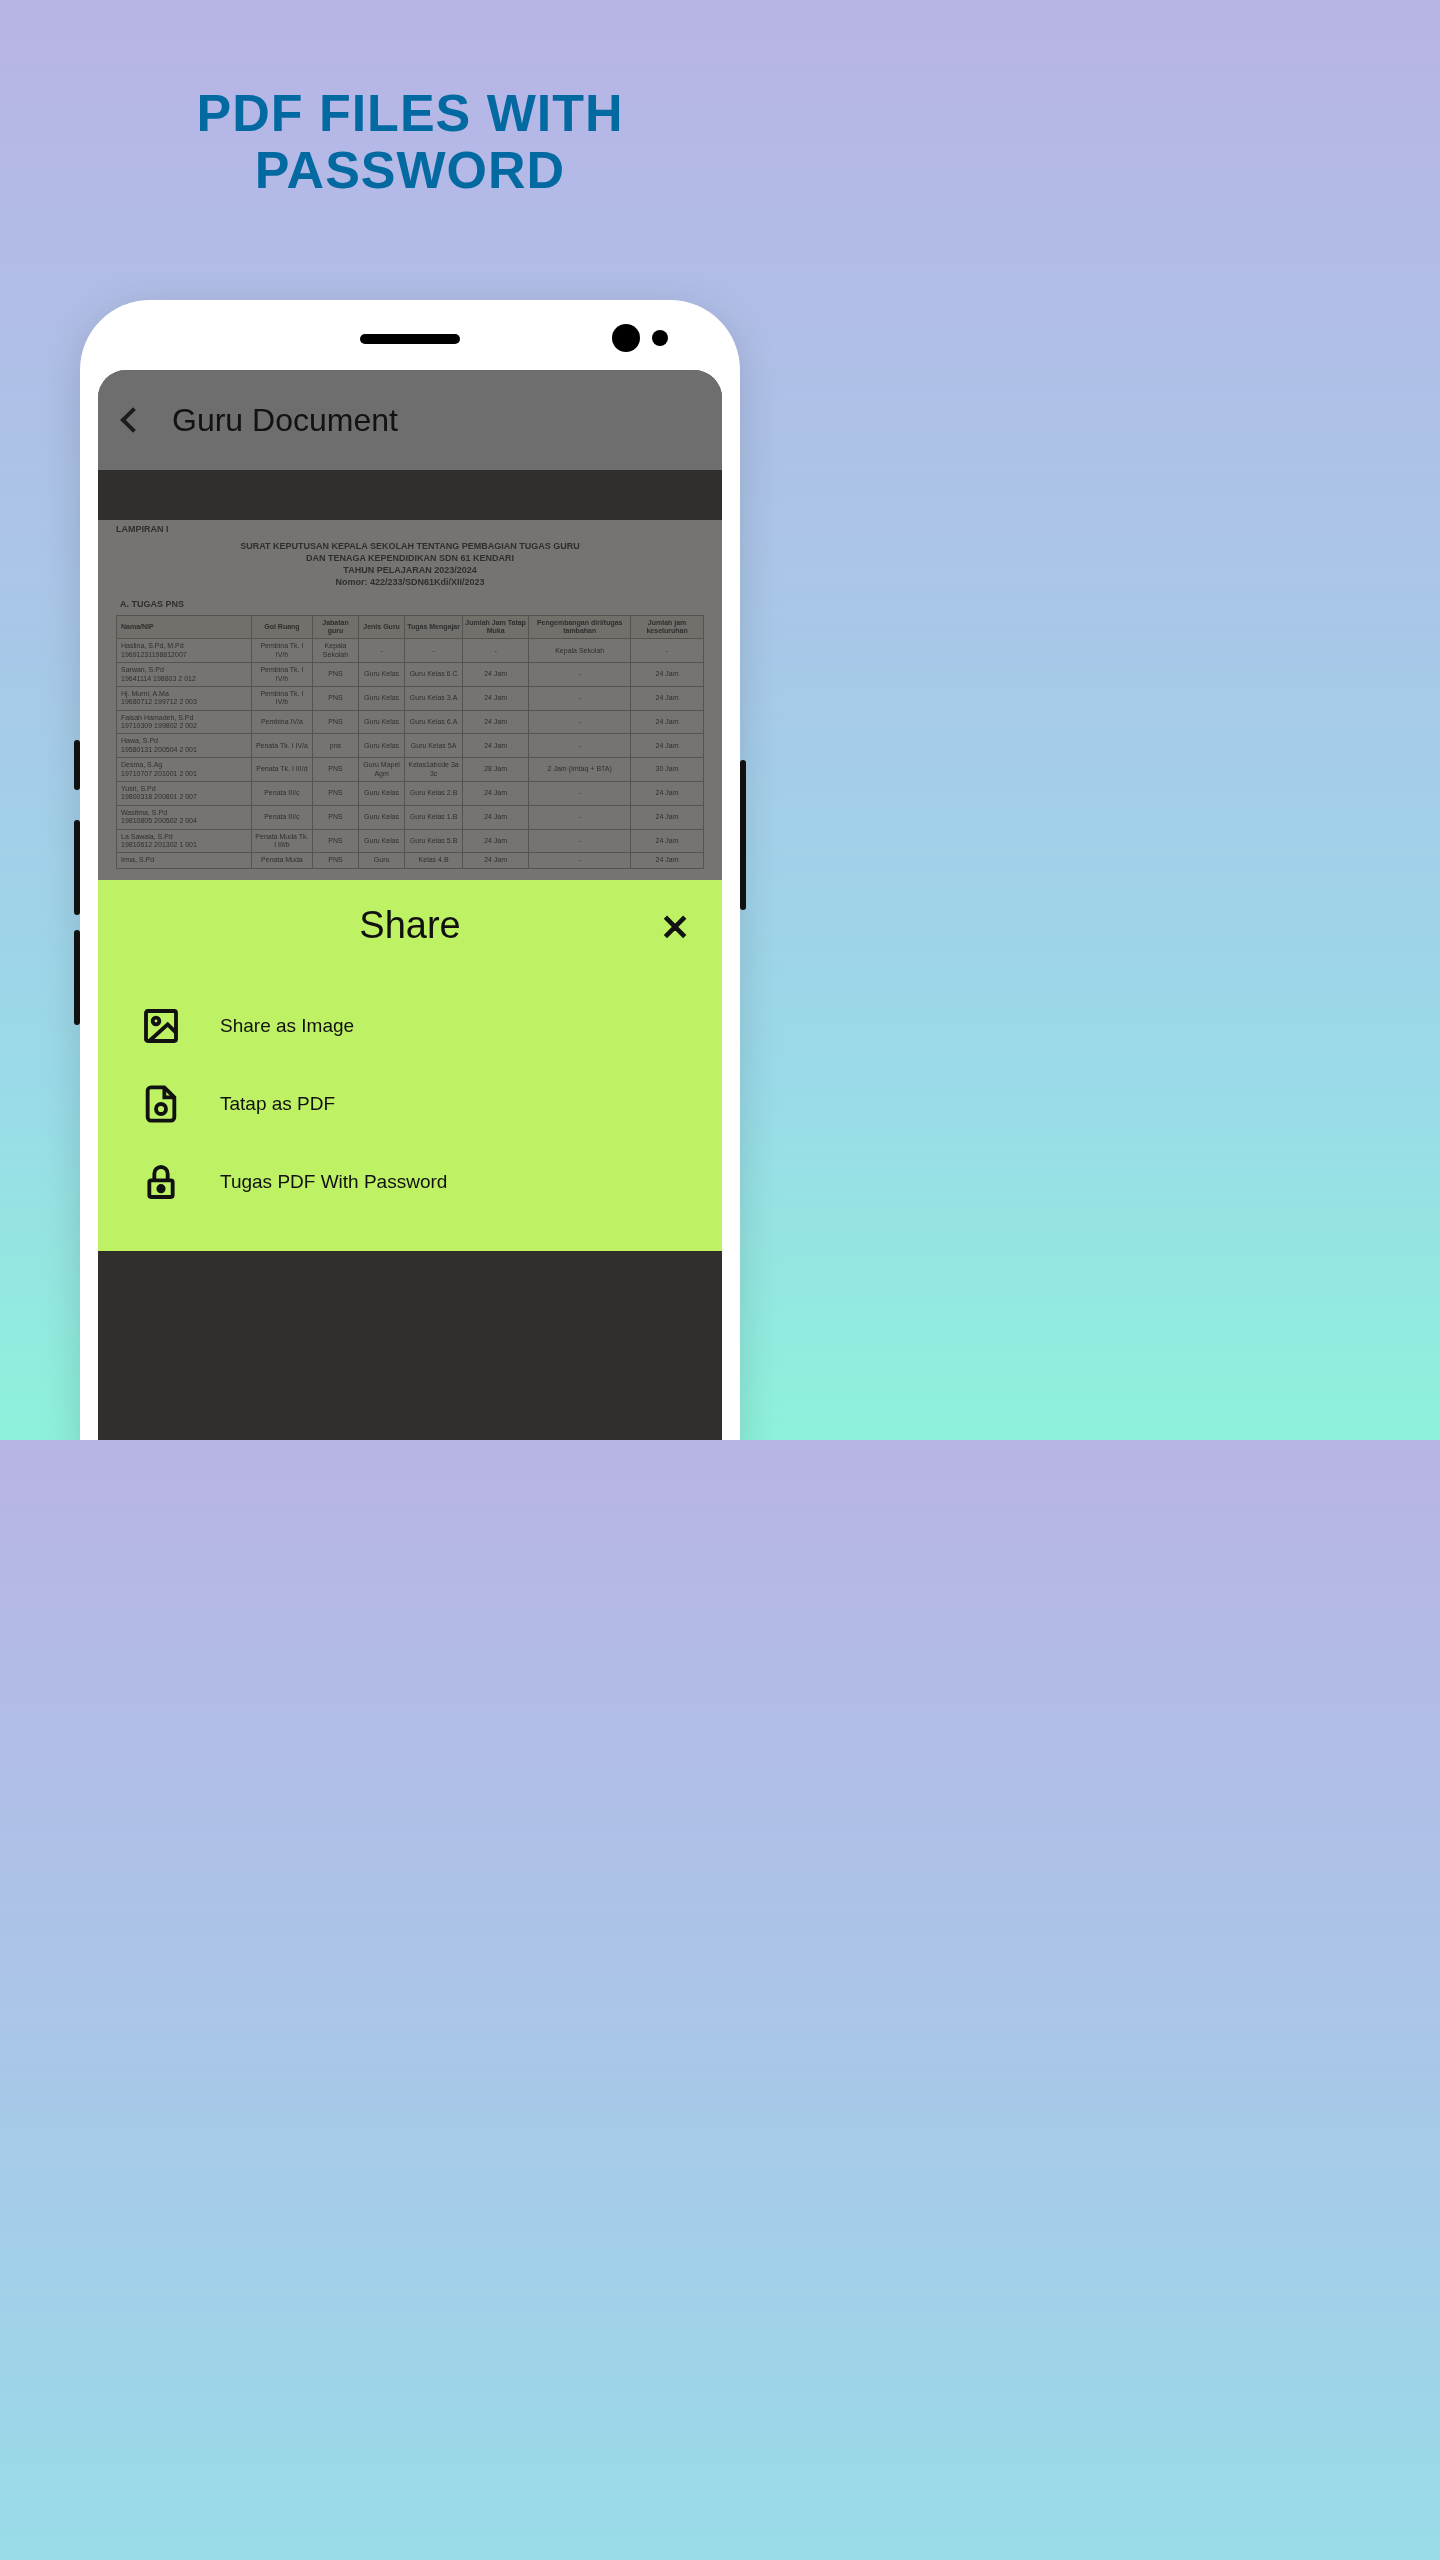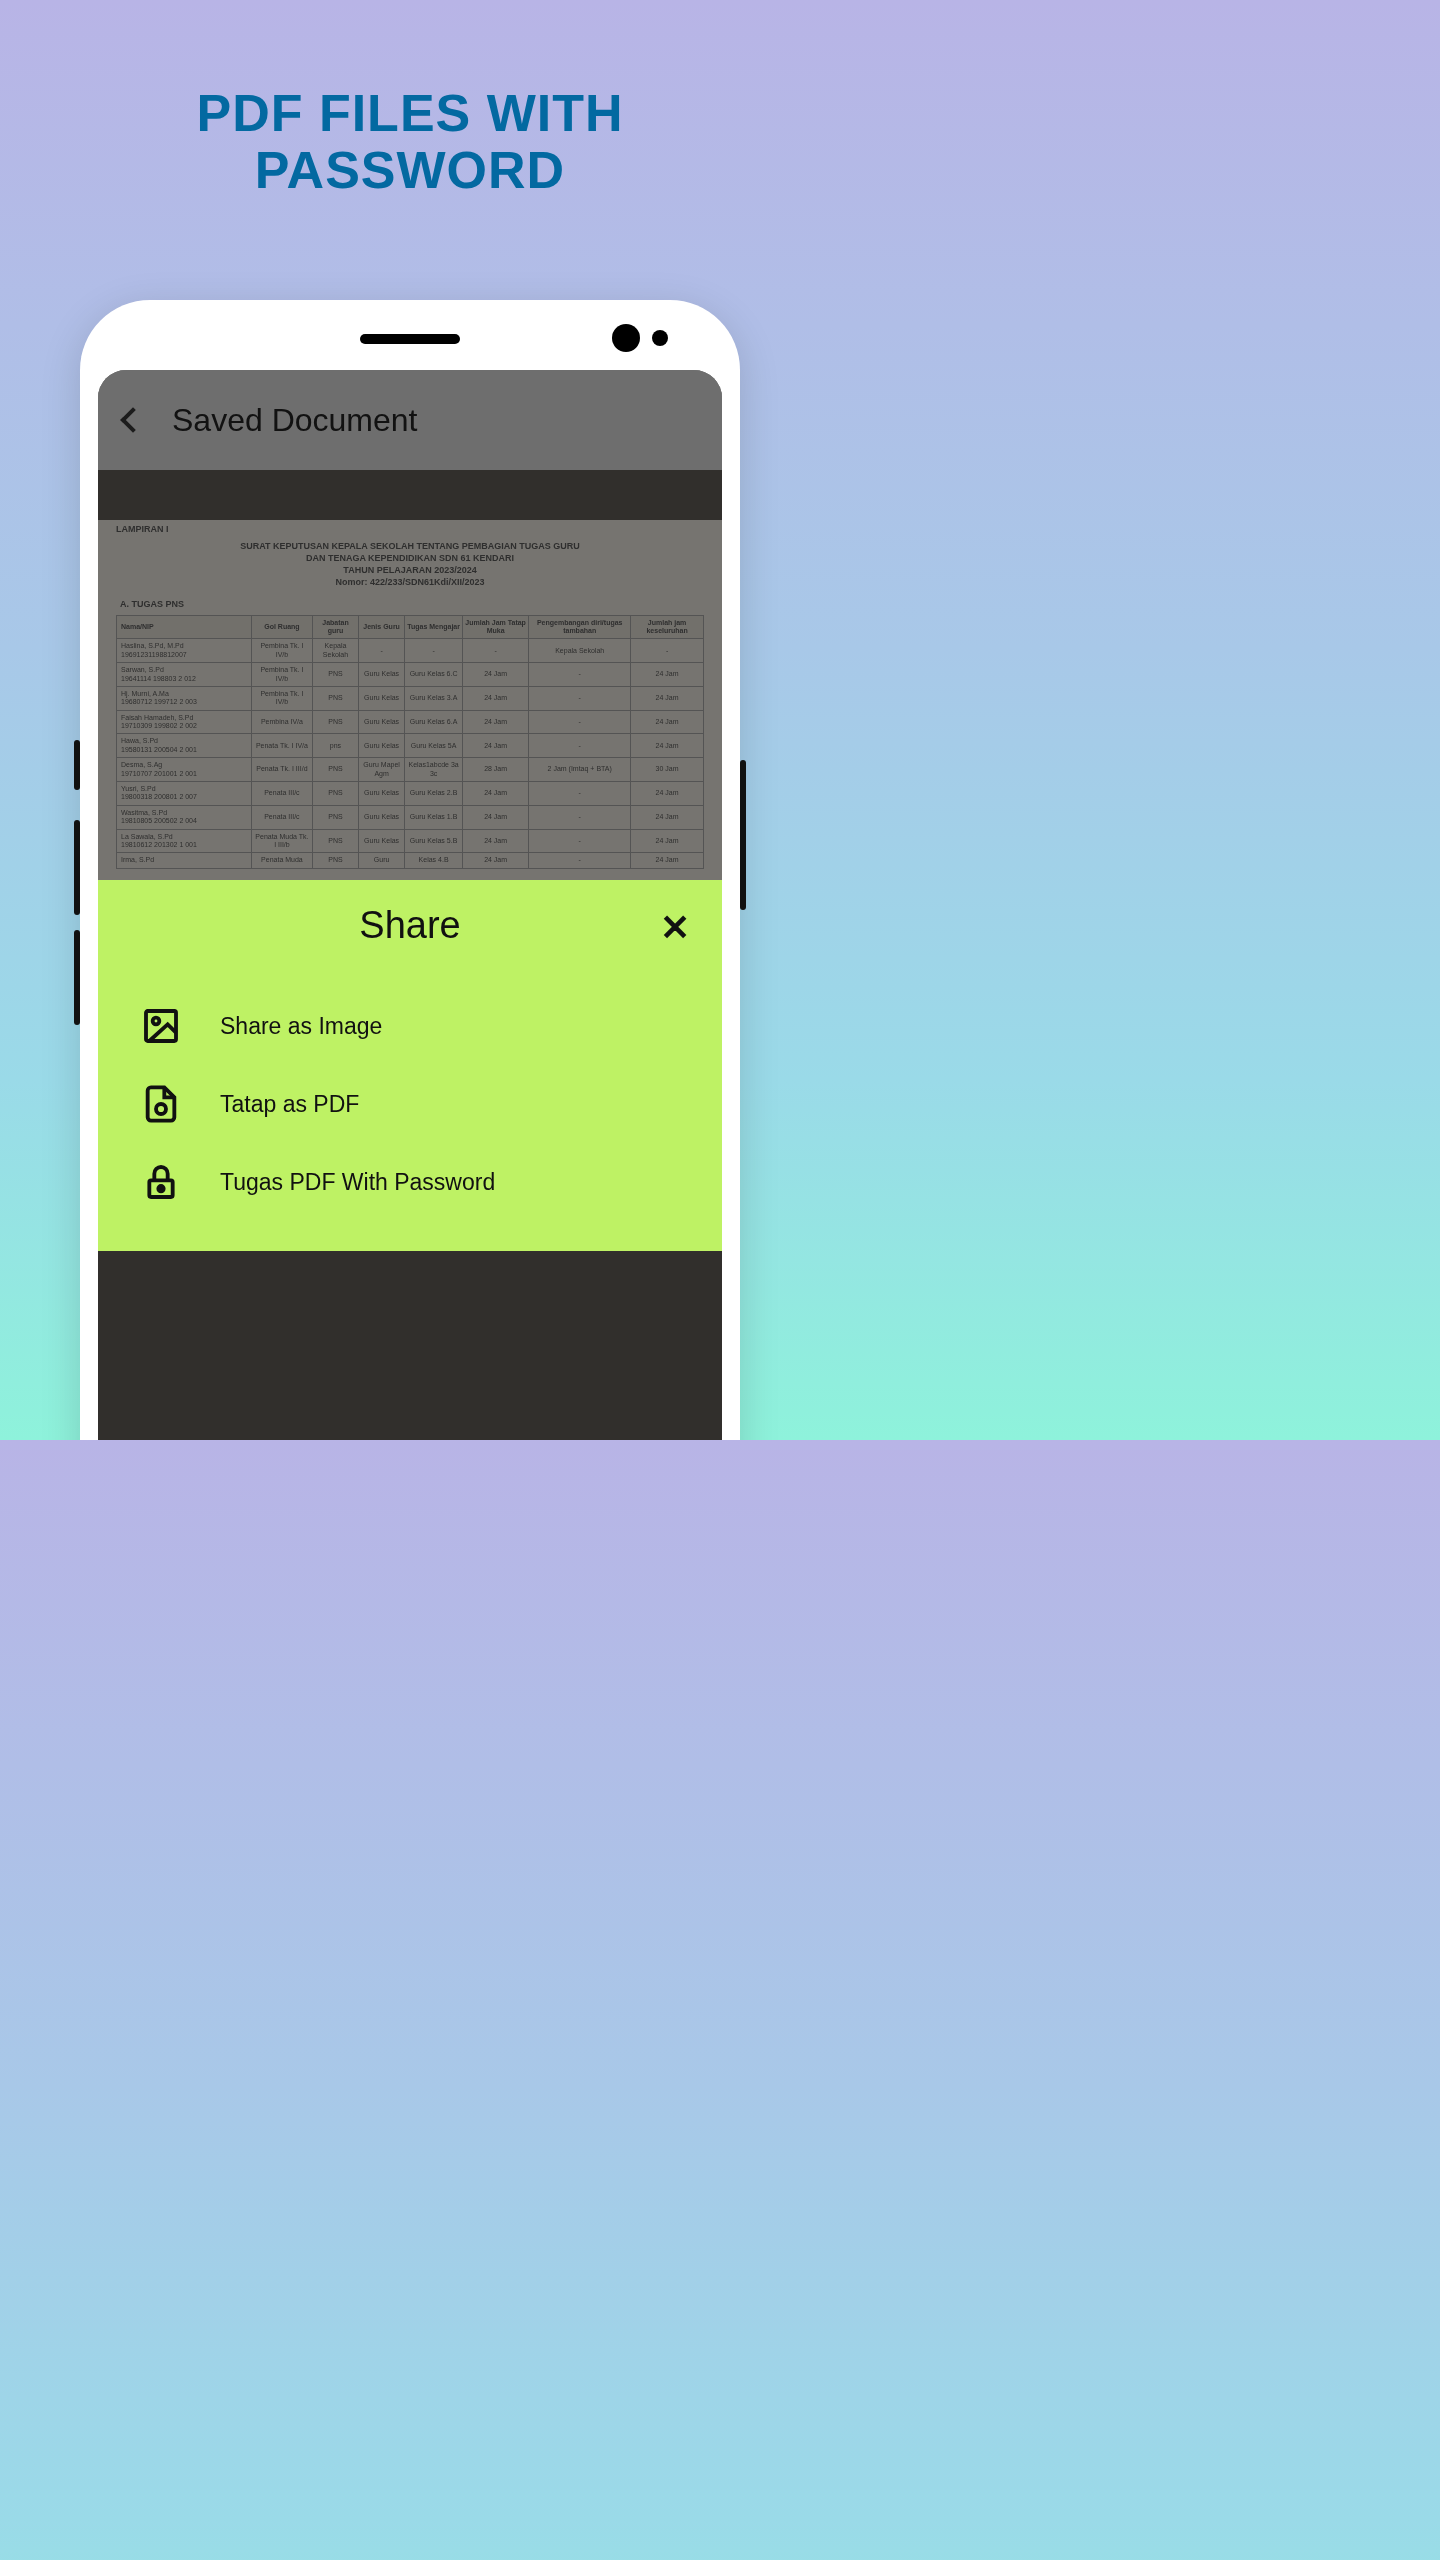--- a/index.html
+++ b/index.html
@@ -188,21 +188,21 @@
 }
 .share-icon {
   width: 42px;
   height: 42px;
   margin-right: 38px;
   display: flex;
   align-items: center;
   justify-content: center;
 }
 .share-label {
-  font-size: 23px;
+  font-size: 19px;
   color: #111;
   font-weight: 400;
   text-align: right;
 }
 .page-indicator {
   position: absolute;
   bottom: 0;
   left: 50%;
   transform: translateX(-50%);
   background: #555;
@@ -239,21 +239,21 @@
   <div class="notch-area">
     <div class="speaker"></div>
     <div class="camera1"></div>
     <div class="camera2"></div>
   </div>
 
   <div class="screen">
 
     <div class="app-header">
       <div class="back-chevron"></div>
-      <div class="header-title">Saved Document</div>
+      <div class="header-title">Guru Document</div>
     </div>
 
     <div class="doc-area">
       <div class="doc-page">
         <div class="doc-lampiran">LAMPIRAN I</div>
         <div class="doc-title-block">
           <div>SURAT KEPUTUSAN KEPALA SEKOLAH TENTANG PEMBAGIAN TUGAS GURU</div>
           <div>DAN TENAGA KEPENDIDIKAN SDN 61 KENDARI</div>
           <div>TAHUN PELAJARAN 2023/2024</div>
           <div>Nomor: 422/233/SDN61Kdi/XII/2023</div>

